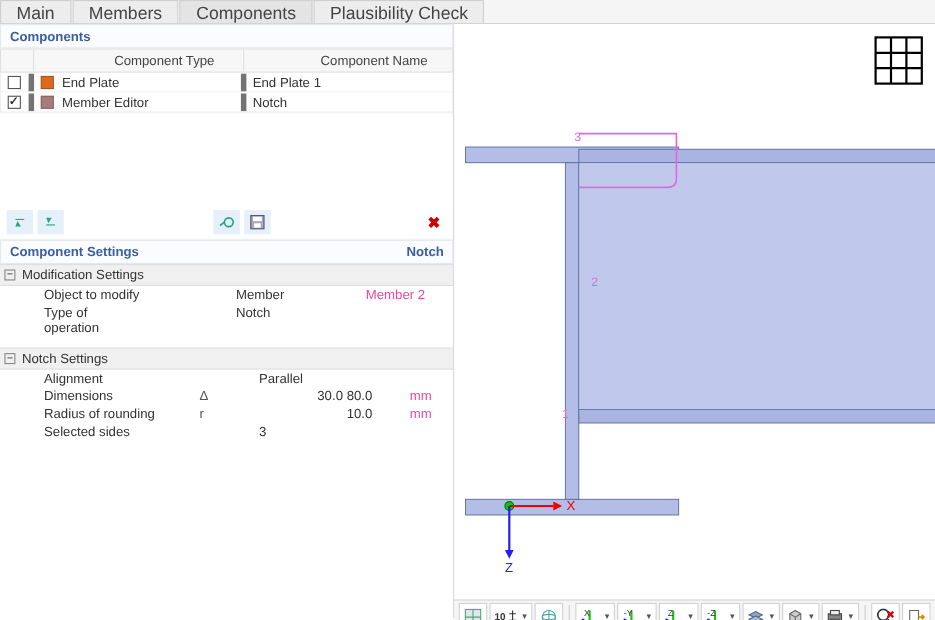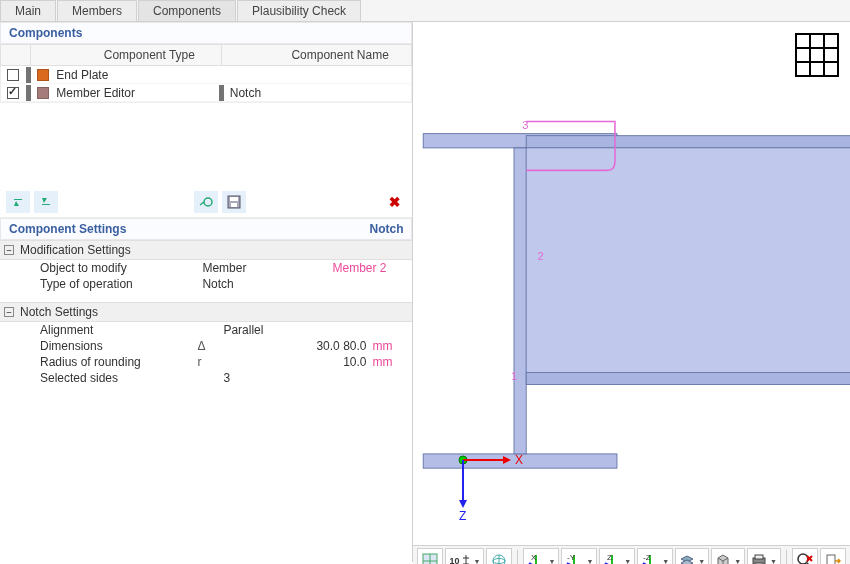--- a/index.html
+++ b/index.html
@@ -20,21 +20,21 @@
     border-bottom: 1px solid #d0d0d0;
     background: #f5f5f5;
   }
   .tab {
     padding: 3px 14px;
     border: 1px solid #d0d0d0;
     border-bottom: none;
     background: #ededed;
     margin-right: 1px;
     cursor: pointer;
-    font-size: 12px;
+    font-size: 16px;
     color: #444;
   }
   .tab.active {
     background: #e4e4e4;
     font-weight: 500;
   }
 
   
   .main-area { display: flex; height: 540px; }
   .left-panel { width: 422px; border-right: 1px solid #d0d0d0; display: flex; flex-direction: column; }
@@ -80,21 +80,21 @@
     background: #f0f0f0;
     border-top: 1px solid #e0e0e0;
     border-bottom: 1px solid #e0e0e0;
     padding: 2px 4px;
     display: flex;
     align-items: center;
     font-size: 12px;
     color: #333;
   }
   .expander { width: 10px; height: 10px; border: 1px solid #888; margin-right: 6px; display: flex; align-items: center; justify-content: center; font-size: 9px; line-height: 1; font-family: monospace; cursor: pointer; }
-  .setting-row { display: flex; padding: 1px 0 1px 26px; }
+  .setting-row { display: flex; padding: 1px 0 1px 26px; gap: 28px; }
   .setting-label { flex: 1.1; }
   .setting-sym { width: 26px; text-align: left; color: #555; }
   .setting-val { flex: 1; text-align: right; padding-right: 6px; }
   .setting-unit { width: 40px; color: #ec4899; }
   .offset { margin-left: 14px; }
 
   
   .viewer { flex: 1; position: relative; background: #fff; border-bottom: 1px solid #d0d0d0; }
   .compass-icon { position: absolute; top: 10px; right: 10px; }
   .axis-gizmo { position: absolute; bottom: 22px; left: 30px; }
@@ -129,20 +129,21 @@
       <div class="th col-type">Component Type</div>
       <div class="th col-name">Component Name</div>
     </div>
     <div class="table-body">
       <div class="tr">
         <div class="td col-chk"><span class="chkbox"></span></div>
         <div class="td col-type" style="text-align:left;">
           <span class="swatch" style="background:#D96A1E;"></span>
           <span>End Plate</span>
         </div>
+        <div class="td col-name">End Plate 1</div>
       </div>
       <div class="tr">
         <div class="td col-chk"><span class="chkbox checked"></span></div>
         <div class="td col-type" style="text-align:left;">
           <span class="swatch" style="background:#A67B7B;"></span>
           <span>Member Editor</span>
         </div>
         <div class="td col-name">Notch</div>
       </div>
     </div>

